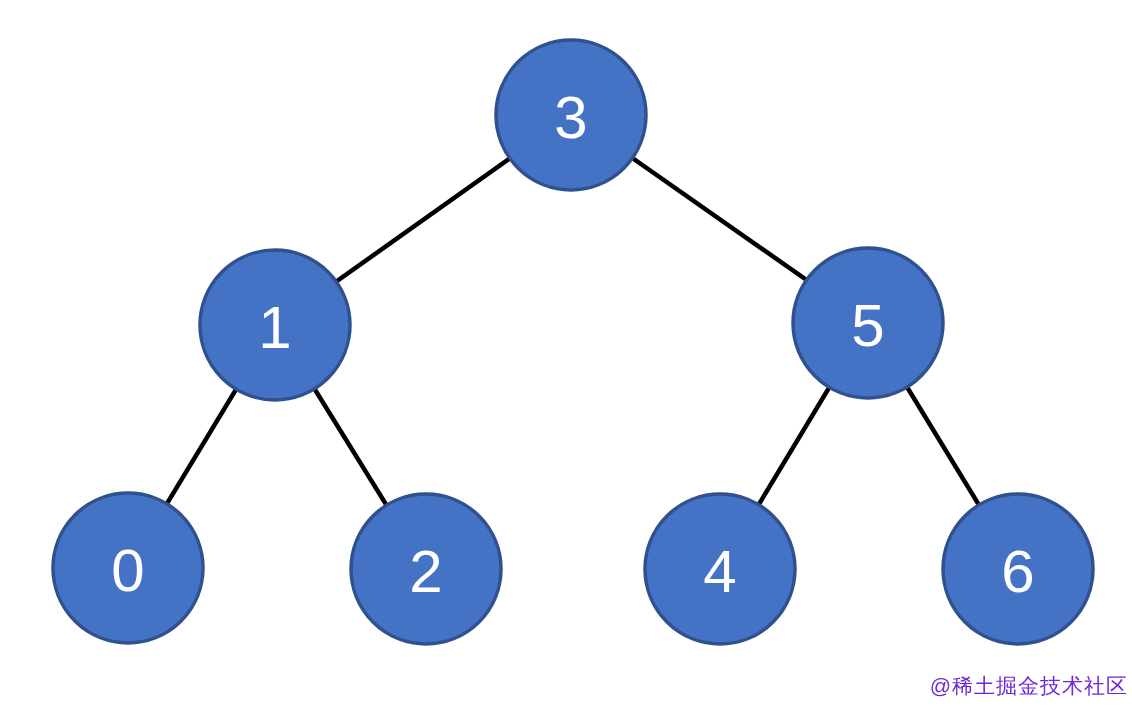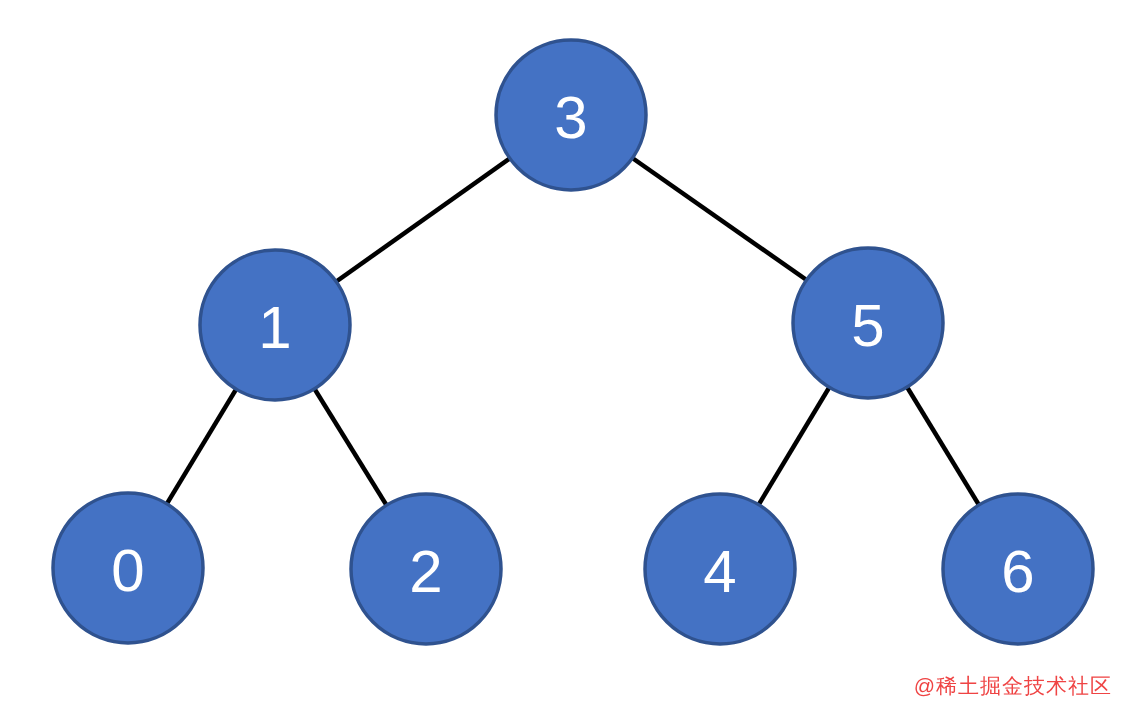--- a/index.html
+++ b/index.html
@@ -20,25 +20,25 @@
     left: 0;
     top: 0;
   }
   .node-label {
     font-family: "Liberation Sans", "DejaVu Sans", sans-serif;
     font-size: 60px;
     font-weight: 400;
   }
   .watermark {
     position: absolute;
-    right: 20px;
+    right: 4px;
     bottom: 16px;
     font-size: 21px;
     letter-spacing: 1px;
-    color: #ef4444;
+    color: #6d28d9;
     font-family: "Liberation Sans", "DejaVu Sans", sans-serif;
     user-select: none;
   }
 </style>
 </head>
 <body>
 
 <div class="canvas">
   <svg class="tree" id="tree-svg" width="1132" height="716" viewBox="0 0 1132 716">
       <line x1="571" y1="115" x2="275" y2="325" stroke="#000000" stroke-width="4.5"></line>

